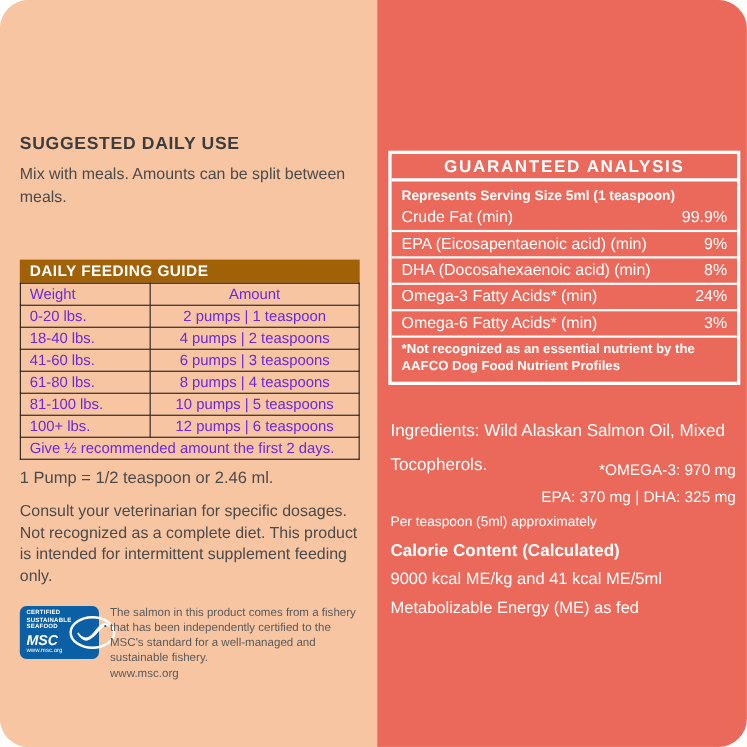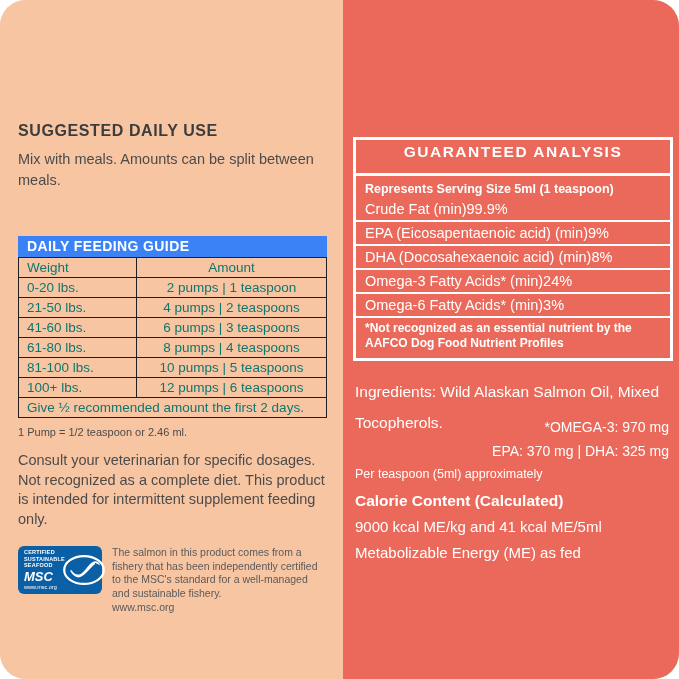--- a/index.html
+++ b/index.html
@@ -8,50 +8,50 @@
   .page { position:relative; width:679px; height:679px; overflow:hidden; background:#F8C5A3;border-radius:26px; }
 
   
   .left-panel { position:absolute; left:0; top:0; width:343px; height:679px; background:#F8C5A3; }
   .left-content { position:absolute; left:18px; top:122px; width:309px; color:#4B4B4B; }
 
   .suggested-heading { font-size:16px; font-weight:700; color:#3C3C3C; letter-spacing:0.6px; margin:0 0 9px 0; }
   .intro { font-size:14.5px; line-height:21px; margin:0 0 14px 0; width:302px; }
 
   .fg-wrap { width:309px; margin-bottom:8px; }
-  .fg-title { background:#3b82f6; color:#FFFFFF; font-weight:700; font-size:14px; letter-spacing:0.4px; padding:2px 9px 3px 9px;margin-top:45px; }
+  .fg-title { background:#a16207; color:#FFFFFF; font-weight:700; font-size:14px; letter-spacing:0.4px; padding:2px 9px 3px 9px;margin-top:45px; }
   table.fg { border-collapse:collapse; width:100%; table-layout:fixed; }
-  table.fg td, table.fg th { border:1.5px solid #241E1E; font-size:13.5px; font-weight:400; color:#0f766e; padding:1.5px 8px 2px 8px; line-height:15.5px; }
+  table.fg td, table.fg th { border:1.5px solid #241E1E; font-size:13.5px; font-weight:400; color:#6d28d9; padding:1.5px 8px 2px 8px; line-height:15.5px; }
   table.fg col.c-weight { width:118px; }
   table.fg .weight-cell { text-align:left; }
   table.fg .amount-cell { text-align:center; }
   table.fg .fg-footer-cell { text-align:left; }
 
-  .pump-note { font-size:11px; margin:4px 0 13px 0; }
+  .pump-note { font-size:15px; margin:4px 0 13px 0; }
   .para { font-size:14.5px; line-height:19.5px; margin:0 0 17px 0; width:309px; }
   .para .b { font-weight:700; color:#3C3C3C; }
 
   .msc-row { display:flex; align-items:flex-start; margin-top:13px; }
-  .msc-logo { flex:0 0 auto; width:84px; height:48px; background:#0B5FA5; border-radius:6px; color:#FFFFFF; display:flex; align-items:center; padding:4px 4px 4px 6px; }
+  .msc-logo { flex:0 0 auto; width:72px; height:48px; background:#0B5FA5; border-radius:6px; color:#FFFFFF; display:flex; align-items:center; padding:4px 4px 4px 6px; }
   .msc-logo-left { display:flex; flex-direction:column; justify-content:center; width:38px; }
   .msc-cert-line { font-size:5.5px; font-weight:700; line-height:6.5px; letter-spacing:0.2px; }
   .msc-acronym { font-size:13px; font-weight:700; font-style:italic; line-height:14px; margin-top:1px; }
   .msc-url-small { font-size:5.5px; line-height:7px; }
   .msc-oval { flex:1; display:flex; align-items:center; justify-content:center; }
   .msc-text-block { margin-left:10px; width:232px; color:#5A5A5A; }
   .msc-blurb { font-size:10.5px; line-height:13.5px; }
   .msc-url { font-size:10.5px; line-height:13.5px; margin-top:1px; }
 
   
   .right-panel { position:absolute; left:343px; top:0; width:336px; height:679px; background:#EB695A; color:#FFFFFF; }
 
   .ga-box { position:absolute; left:10px; top:137px; width:320px; border:3px solid #FFFFFF; }
-  .ga-title { text-align:center; font-weight:700; font-size:15.5px; letter-spacing:1.5px; padding:3px 0 12px 0; border-bottom:3px solid #FFFFFF; }
+  .ga-title { text-align:center; font-weight:700; font-size:15.5px; letter-spacing:1.5px; padding:3px 0 1px 0; border-bottom:3px solid #FFFFFF; }
   .ga-serving { font-size:12.5px; font-weight:700; padding:6px 9px 2px 9px; }
-  .ga-row { display:flex; justify-content:flex-start; align-items:baseline; font-size:14.5px; line-height:18px; padding:1.5px 9px 2.5px 9px; border-bottom:2px solid #FFFFFF; }
+  .ga-row { display:flex; justify-content:space-between; align-items:baseline; font-size:14.5px; line-height:18px; padding:1.5px 9px 2.5px 9px; border-bottom:2px solid #FFFFFF; }
   .ga-row:last-of-type { border-bottom:none; }
   .ga-row .ga-value { font-weight:400; }
   .ga-footnote { font-size:12px; font-weight:700; line-height:15px; padding:3px 9px 7px 9px; }
 
   .rp-block { position:absolute; left:12px; width:314px; color:#FFFFFF; }
   .ingredients { top:360px; font-size:15.5px; line-height:31px; }
   .ingredients .b { font-weight:400; }
   .omega { top:419px; }
   .omega-line { font-size:14px; margin:0 0 8px 0;text-align:right; }
   .omega-note { font-size:12.5px; margin:0; }
@@ -80,21 +80,21 @@
           <tbody>
               <tr>
             <th class="weight-cell">Weight</th>
             <th class="amount-cell">Amount</th>
           </tr>
           <tr>
             <td class="weight-cell">0-20 lbs.</td>
             <td class="amount-cell">2 pumps | 1 teaspoon</td>
           </tr>
           <tr>
-            <td class="weight-cell">21-50 lbs.</td>
+            <td class="weight-cell">18-40 lbs.</td>
             <td class="amount-cell">4 pumps | 2 teaspoons</td>
           </tr>
           <tr>
             <td class="weight-cell">41-60 lbs.</td>
             <td class="amount-cell">6 pumps | 3 teaspoons</td>
           </tr>
           <tr>
             <td class="weight-cell">61-80 lbs.</td>
             <td class="amount-cell">8 pumps | 4 teaspoons</td>
           </tr>

